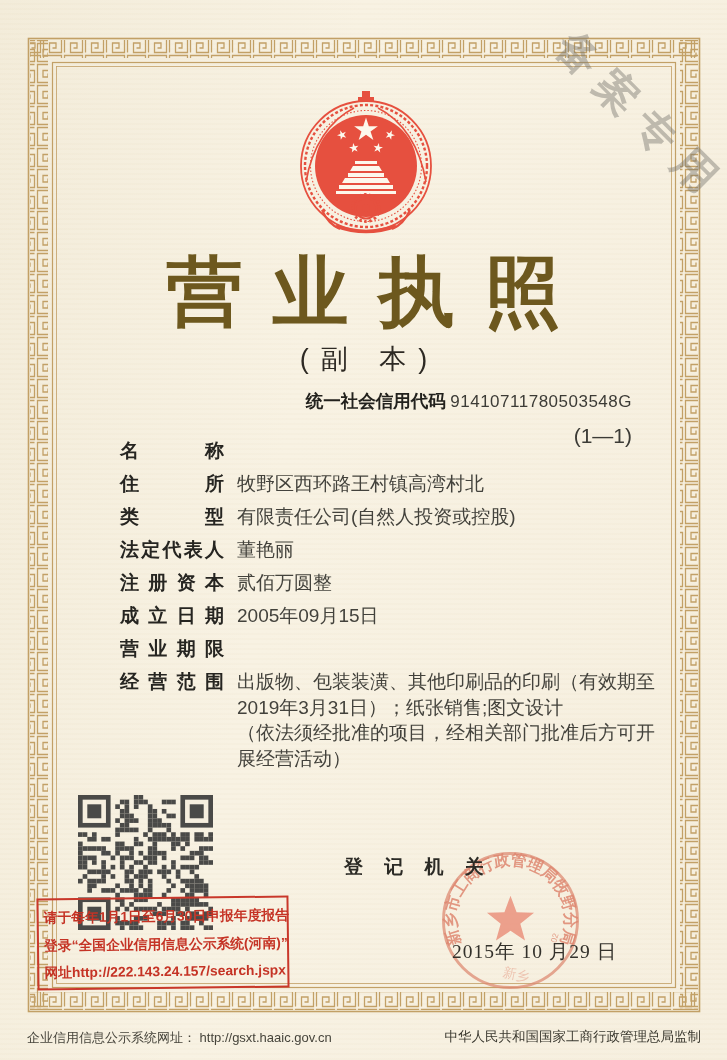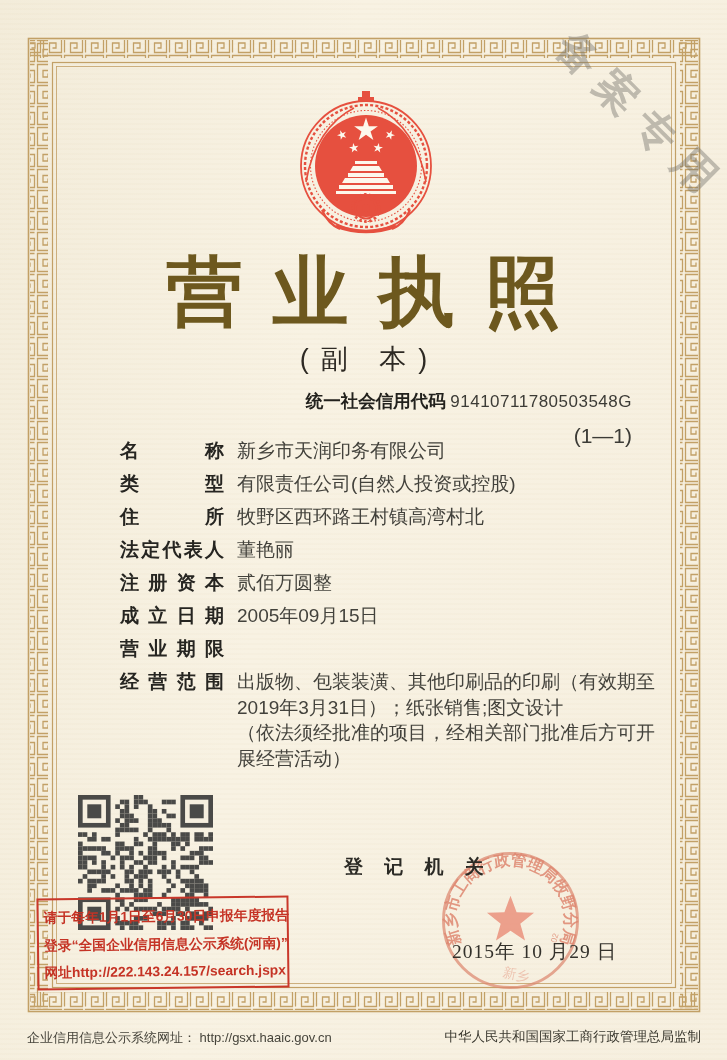--- a/index.html
+++ b/index.html
@@ -136,29 +136,28 @@
     <div>
       <span class="lbl">统一社会信用代码</span>
       <span class="code">91410711780503548G</span>
     </div>
     <div class="pageno">(1—1)</div>
   </div>
 
   <div class="abs fields">
     <div class="frow">
       <span class="flabel">名称</span>
-      <span class="fvalue">新乡市天润印务有限公司</span>
+    </div>
+    <div class="frow">
+      <span class="flabel">住所</span>
+      <span class="fvalue">牧野区西环路王村镇高湾村北</span>
     </div>
     <div class="frow">
       <span class="flabel">类型</span>
       <span class="fvalue">有限责任公司(自然人投资或控股)</span>
-    </div>
-    <div class="frow">
-      <span class="flabel">住所</span>
-      <span class="fvalue">牧野区西环路王村镇高湾村北</span>
     </div>
     <div class="frow">
       <span class="flabel">法定代表人</span>
       <span class="fvalue">董艳丽</span>
     </div>
     <div class="frow">
       <span class="flabel">注册资本</span>
       <span class="fvalue">贰佰万圆整</span>
     </div>
     <div class="frow">

